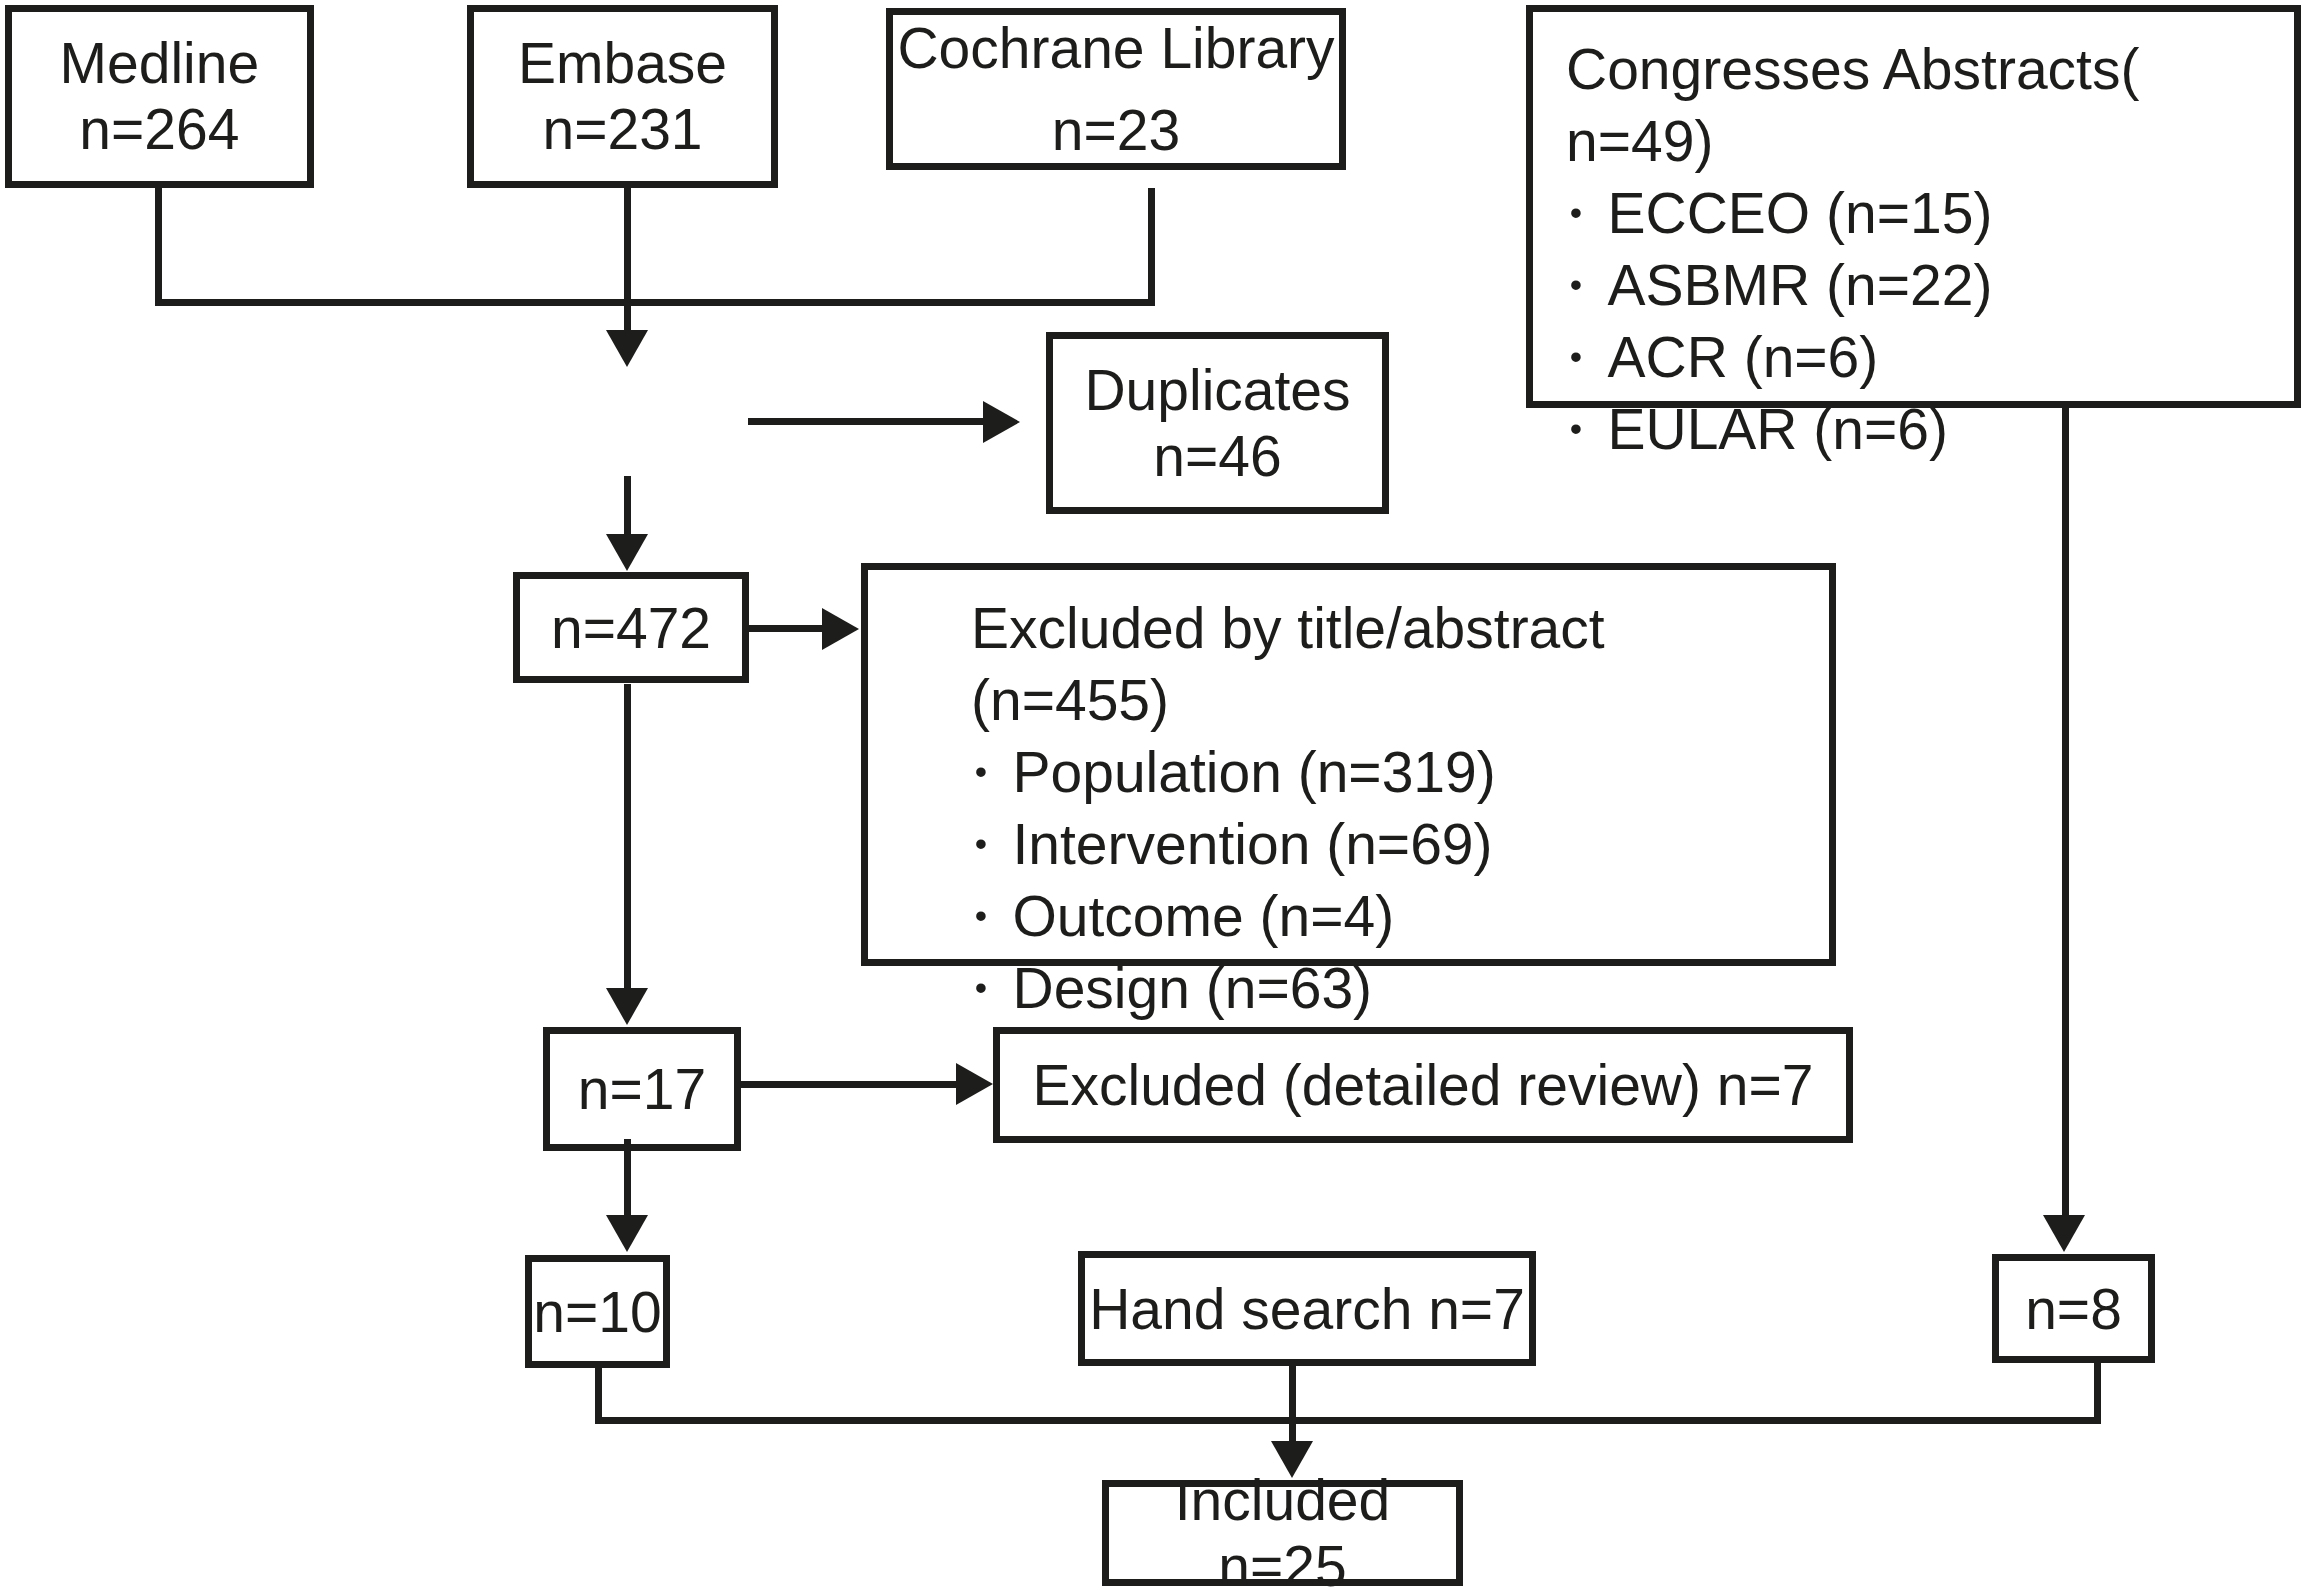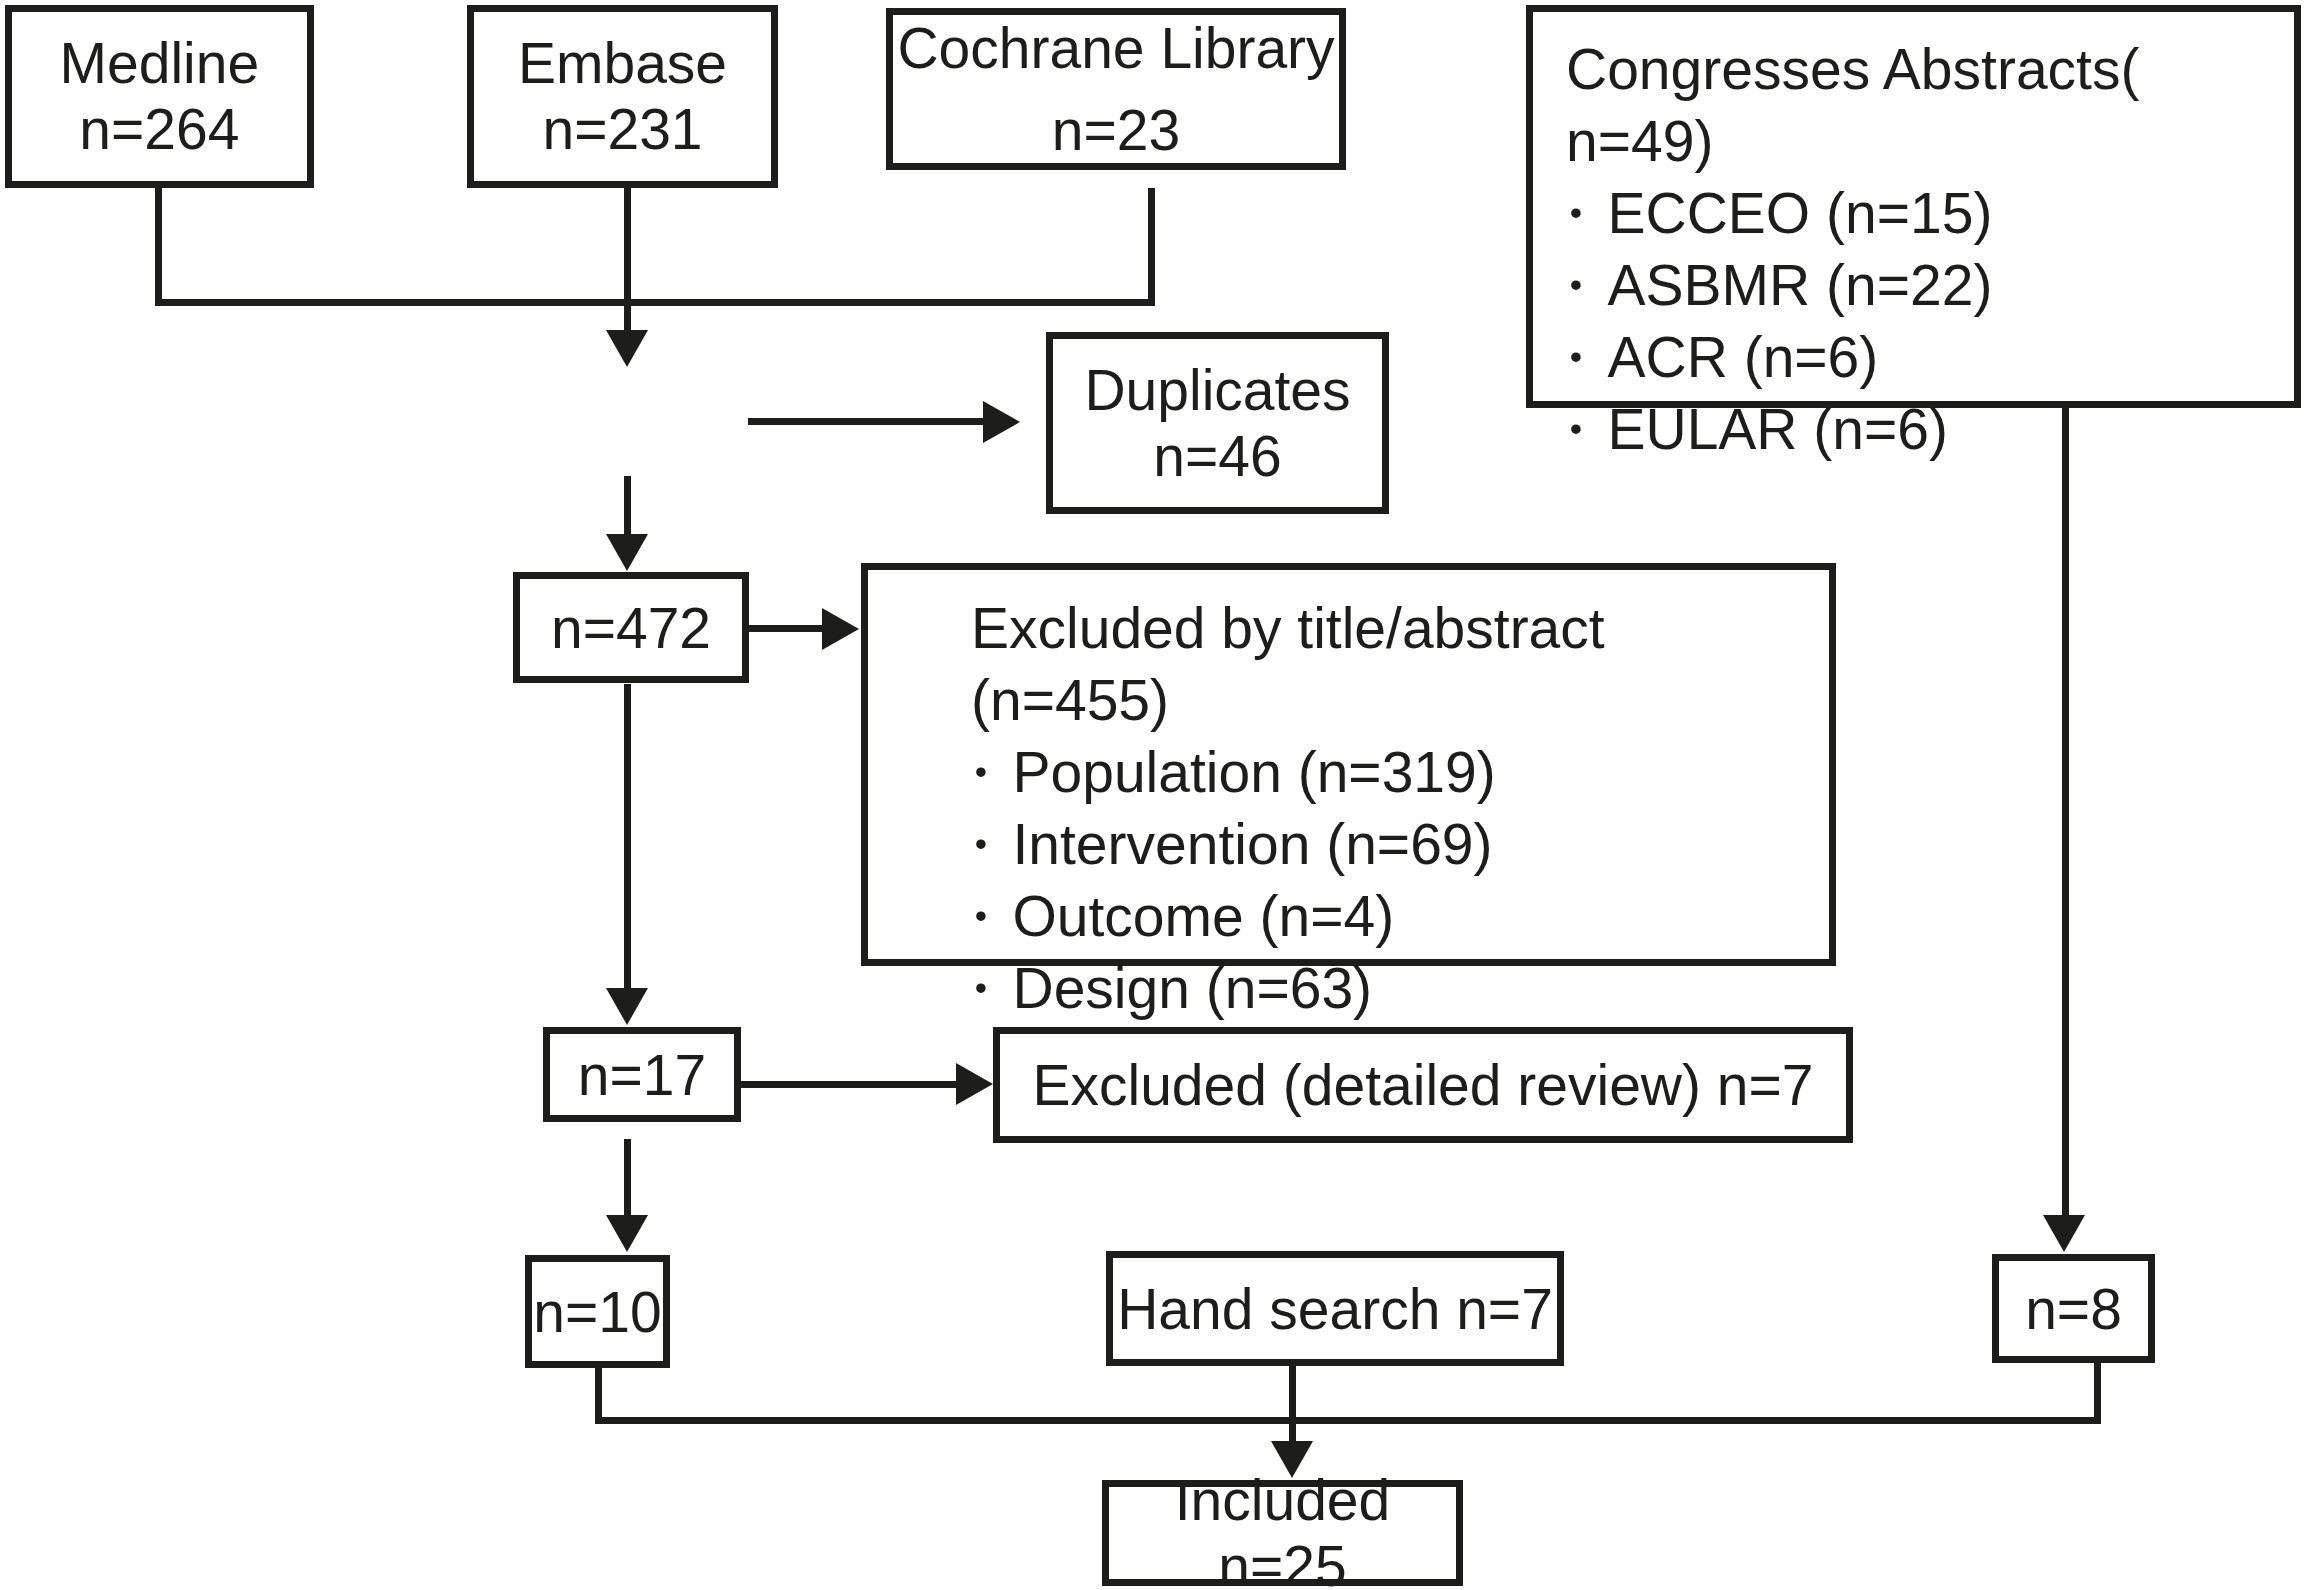--- a/index.html
+++ b/index.html
@@ -103,33 +103,33 @@
       <span class="bullet-glyph">•</span><span>Intervention (n=69)</span>
     </div>
     <div class="bullet-line">
       <span class="bullet-glyph">•</span><span>Outcome (n=4)</span>
     </div>
     <div class="bullet-line">
       <span class="bullet-glyph">•</span><span>Design (n=63)</span>
     </div>
   </div>
 
-  <div class="box" style="left:543px; top:1027px; width:198px; height:95px;">
+  <div class="box" style="left:543px; top:1027px; width:198px; height:124px;">
     <div>n=17</div>
   </div>
 
   <div class="box" style="left:993px; top:1027px; width:860px; height:116px;">
     <div>Excluded (detailed review) n=7</div>
   </div>
 
   <div class="box" style="left:525px; top:1255px; width:145px; height:113px;">
     <div>n=10</div>
   </div>
 
-  <div class="box" style="left:1078px; top:1251px; width:458px; height:115px;margin-left:28px;">
+  <div class="box" style="left:1078px; top:1251px; width:458px; height:115px;">
     <div>Hand search n=7</div>
   </div>
 
   <div class="box" style="left:1992px; top:1254px; width:163px; height:109px;">
     <div>n=8</div>
   </div>
 
   <div class="box" style="left:1102px; top:1480px; width:361px; height:106px;">
     <div>Included n=25</div>
   </div>

